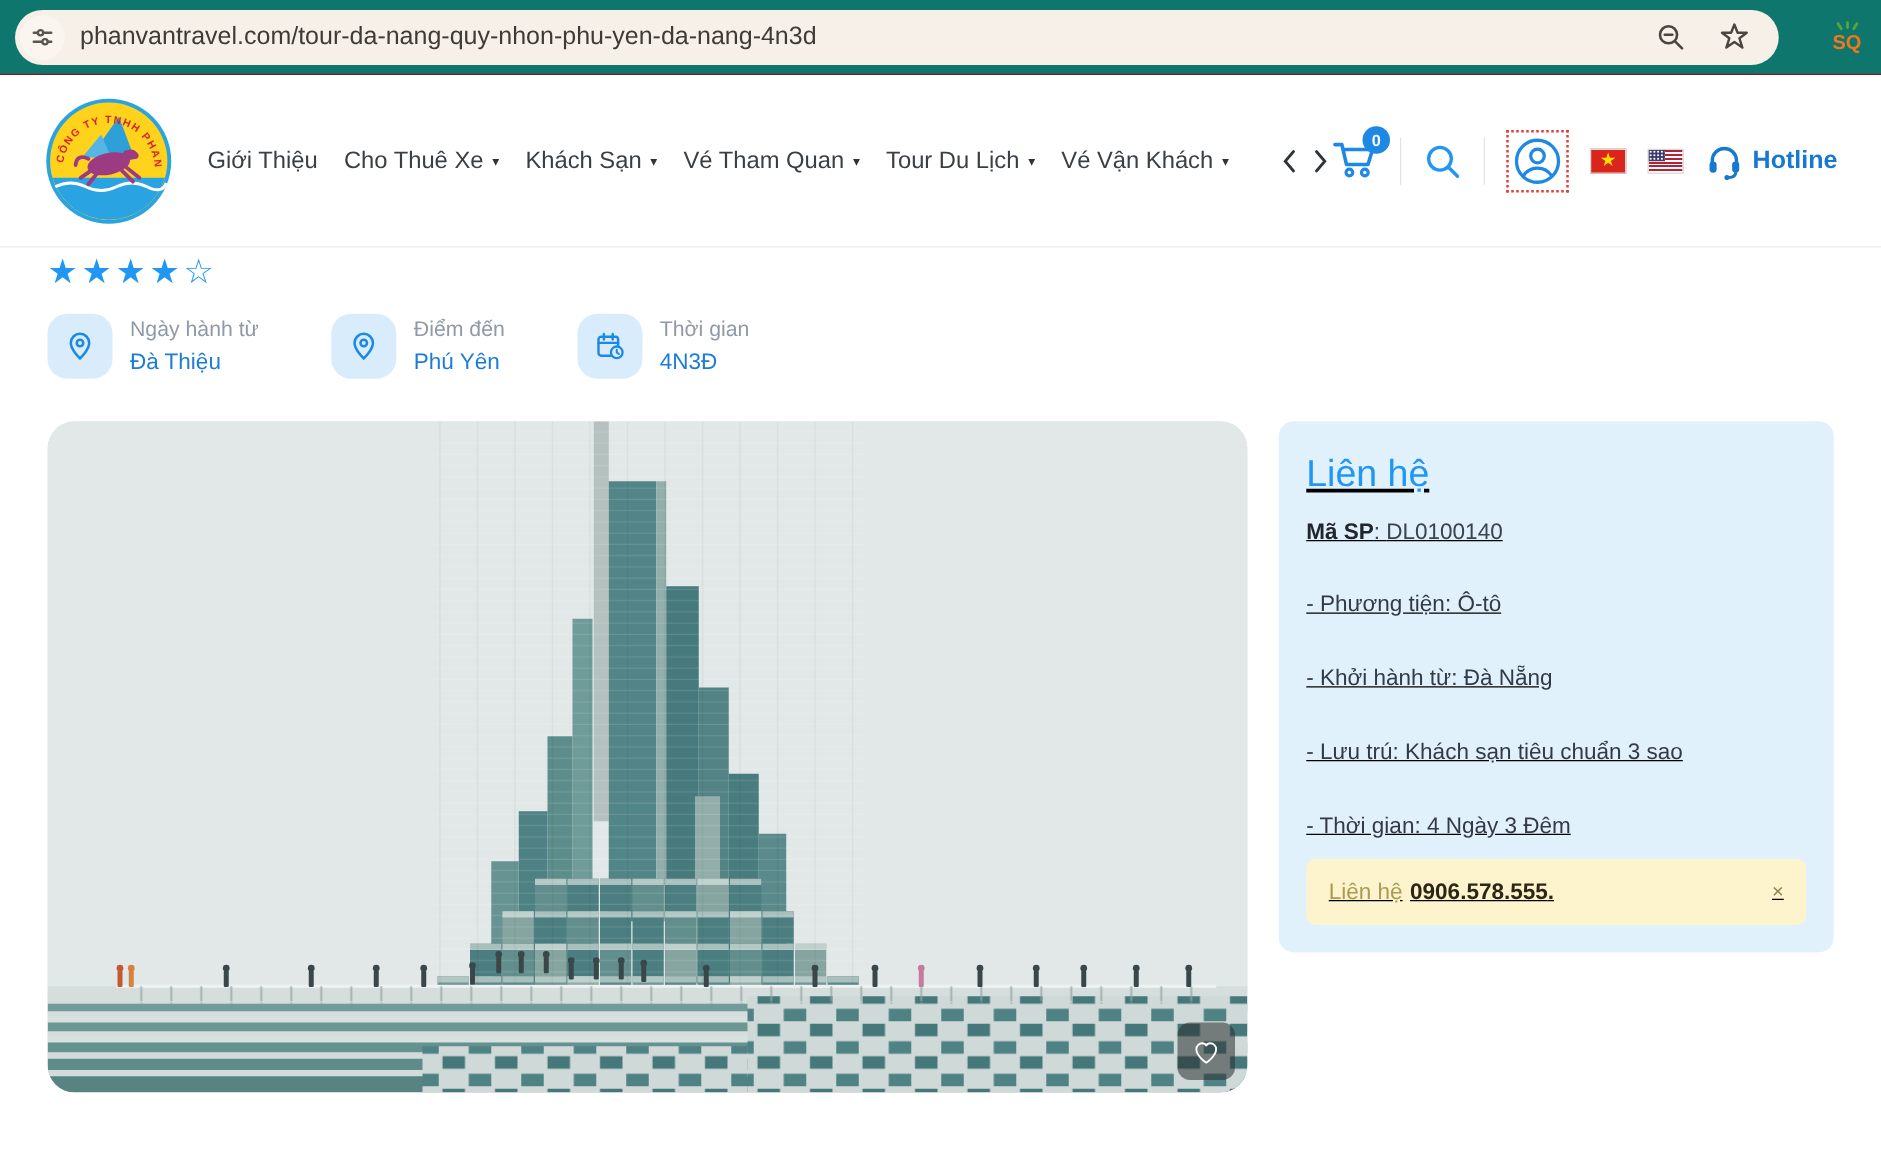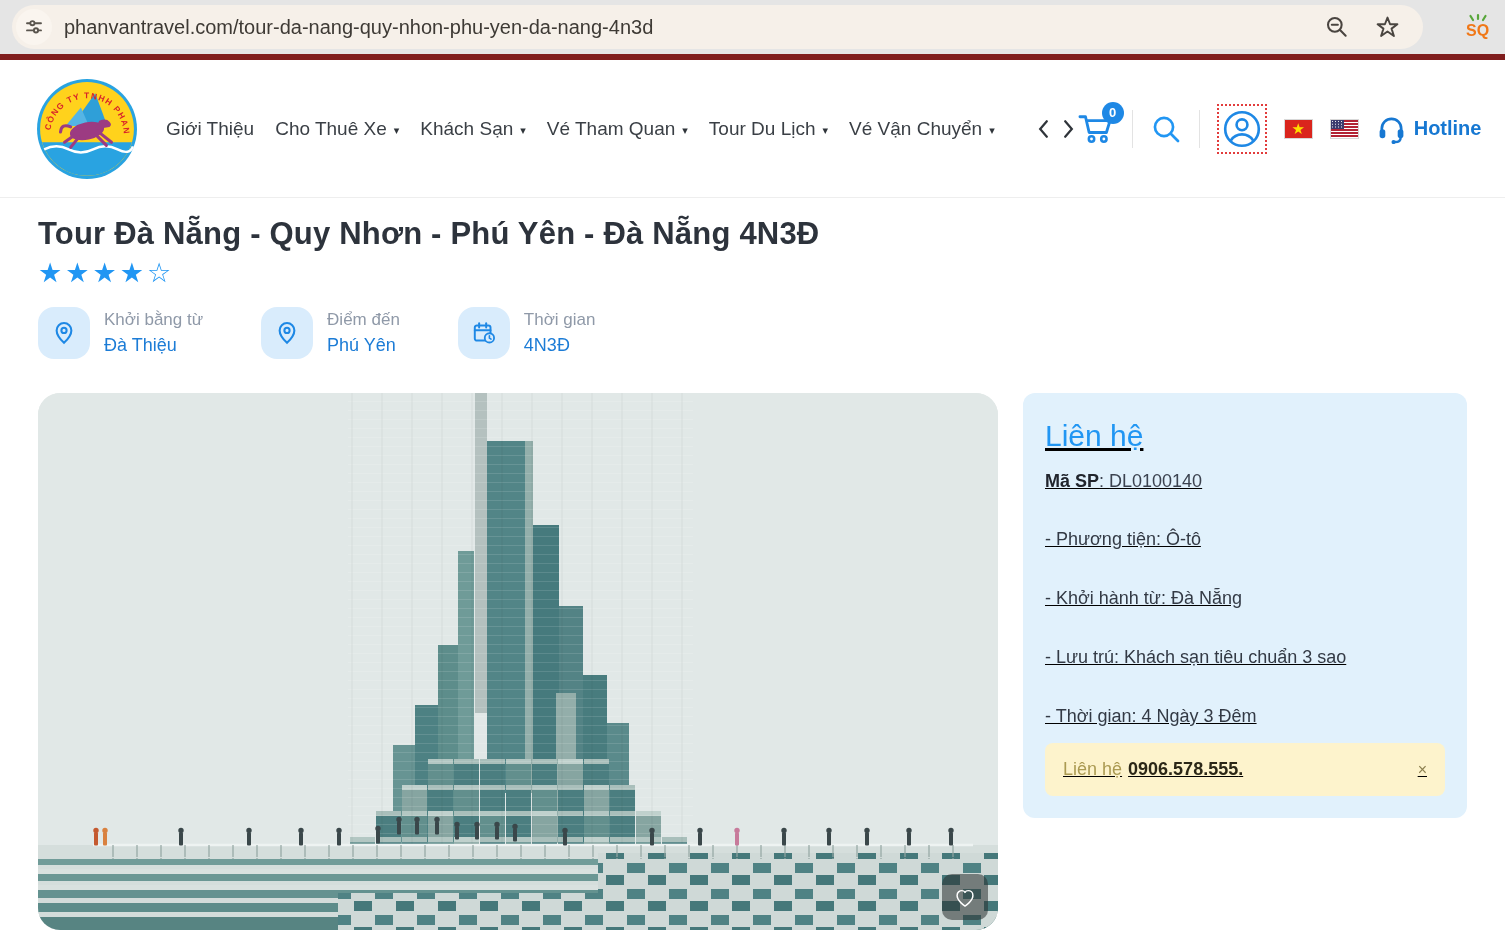--- a/index.html
+++ b/index.html
@@ -1,21 +1,21 @@
 <!DOCTYPE html>
 <html><head>
 <meta charset="utf-8">
 <style>
   * { box-sizing: border-box; margin: 0; padding: 0; }
   html,body { width:1505px; height:937px; overflow:hidden; background:#fff;
     font-family:"Liberation Sans","DejaVu Sans",sans-serif; }
 
   
-  .browser-bar{height:60px;background:#e5e5e5;display:flex;align-items:center;
-    padding:0 12px;border-bottom:6px solid #7f1d1d;}
+  .browser-bar{height:60px;background:#0f766e;display:flex;align-items:center;
+    padding:0 12px;border-bottom:1px solid #7f1d1d;}
   .omnibox{height:44px;width:1412px;background:#F6F0E9;border-radius:22px;
     display:flex;align-items:center;padding:0 16px 0 4px;}
   .tune-circle{width:36px;height:36px;border-radius:50%;background:#FAF5EF;
     display:flex;align-items:center;justify-content:center;flex:0 0 auto;}
   .url-text{margin-left:12px;font-size:20px;color:#3E3A35;flex:1;white-space:nowrap;
     overflow:hidden;}
   .omni-icons{display:flex;align-items:center;gap:24px;margin-right:6px;}
   .ext-slot{margin-left:40px;display:flex;align-items:center;}
 
   
@@ -159,21 +159,21 @@
     </a>
     <a class="nav-item">
       <span>Vé Tham Quan</span>
       <span class="nav-caret">▾</span>
     </a>
     <a class="nav-item">
       <span>Tour Du Lịch</span>
       <span class="nav-caret">▾</span>
     </a>
     <a class="nav-item">
-      <span>Vé Vận Chuyển</span>
+      <span>Vé Vận Khách</span>
       <span class="nav-caret">▾</span>
     </a>
   </nav>
 
   <div class="carousel-arrows">
     <button class="arrow-btn">
       <svg width="13" height="20" viewBox="0 0 10 18">
         <polyline points="8,2 2,9 8,16" fill="none" stroke="#2F343A" stroke-width="2" stroke-linecap="round"></polyline>
       </svg>
     </button>
@@ -223,36 +223,35 @@
         <rect x="16.8" y="12.5" width="4.4" height="7" rx="2.1" fill="#1778D2"></rect>
         <path d="M19 19.5 q0 2.8 -4.2 3" fill="none" stroke="#1778D2" stroke-width="1.9" stroke-linecap="round"></path>
         <circle cx="13.6" cy="22.5" r="1.6" fill="#1778D2"></circle>
       </svg>
       <span class="hotline-label">Hotline</span>
     </div>
   </div>
 </header>
 
 <main class="page-main">
-  <h1 class="page-title">Tour Đà Nẵng - Quy Nhơn - Phú Yên - Đà Nẵng 4N3Đ</h1>
 
   <div class="stars">
     <span>★</span><span>★</span><span>★</span><span>★</span><span>☆</span>
   </div>
 
   <div class="info-row">
     <div class="info-item">
       <div class="info-icon-box">
         <svg width="26" height="26" viewBox="0 0 24 24">
           <path d="M12 21 C12 21 5.2 14.6 5.2 9.6 A6.8 6.8 0 0 1 18.8 9.6 C18.8 14.6 12 21 12 21 Z" fill="none" stroke="#1E88E5" stroke-width="1.9"></path>
           <circle cx="12" cy="9.6" r="2.4" fill="none" stroke="#1E88E5" stroke-width="1.9"></circle>
         </svg>
       </div>
       <div>
-        <div class="info-label">Khởi bằng từ</div>
+        <div class="info-label">Ngày hành từ</div>
         <div class="info-value">Đà Thiệu</div>
       </div>
     </div>
     <div class="info-item">
       <div class="info-icon-box">
         <svg width="26" height="26" viewBox="0 0 24 24">
           <path d="M12 21 C12 21 5.2 14.6 5.2 9.6 A6.8 6.8 0 0 1 18.8 9.6 C18.8 14.6 12 21 12 21 Z" fill="none" stroke="#1E88E5" stroke-width="1.9"></path>
           <circle cx="12" cy="9.6" r="2.4" fill="none" stroke="#1E88E5" stroke-width="1.9"></circle>
         </svg>
       </div>

